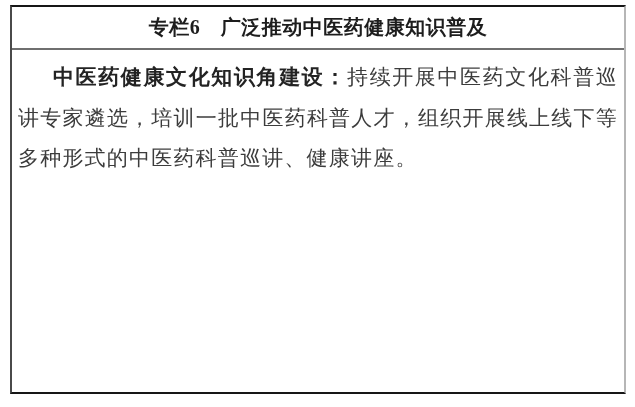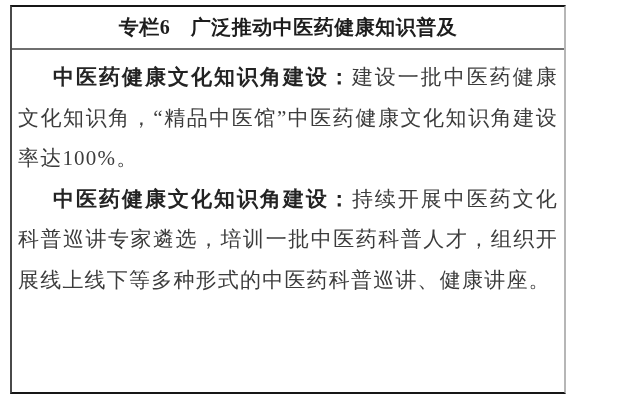--- a/index.html
+++ b/index.html
@@ -24,21 +24,21 @@
     position: relative;
     width: 635px;
     height: 407px;
     background: var(--page-bg);
     overflow: hidden;
   }
   .panel {
     position: absolute;
     left: 10px;
     top: 5px;
-    width: 556px;
+    width: 616px;
     height: 389px;
     background: var(--page-bg);
     border-top: 2px solid var(--border-dark);
     border-bottom: 2px solid var(--border-dark);
     border-left: 2px solid var(--border-side);
     border-right: 2px solid var(--border-light);
   }
   .panel-title {
     height: 43px;
     border-bottom: 2px solid var(--separator);
@@ -67,17 +67,16 @@
     color: var(--lead-color);
   }
 </style>
 </head>
 <body>
 
 <div class="stage">
   <div class="panel">
     <div class="panel-title">专栏6　广泛推动中医药健康知识普及</div>
     <div class="panel-body">
-      <p><span class="lead">中医药健康文化知识角建设：</span><span>建设一批中医药健康文化知识角，“精品中医馆”中医药健康文化知识角建设率达100%。</span></p>
       <p><span class="lead">中医药健康文化知识角建设：</span><span>持续开展中医药文化科普巡讲专家遴选，培训一批中医药科普人才，组织开展线上线下等多种形式的中医药科普巡讲、健康讲座。</span></p>
     </div>
   </div>
 </div>
 
 </body></html>

